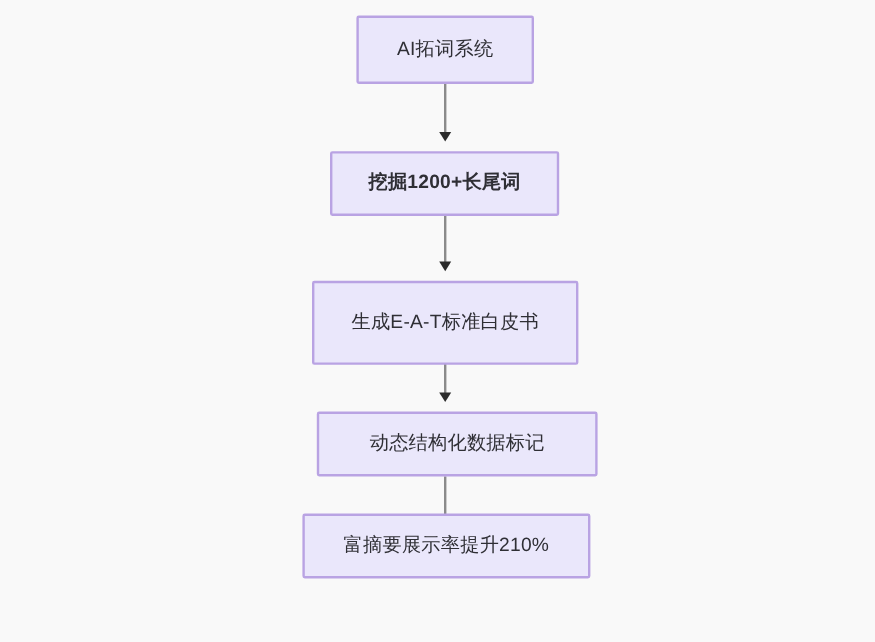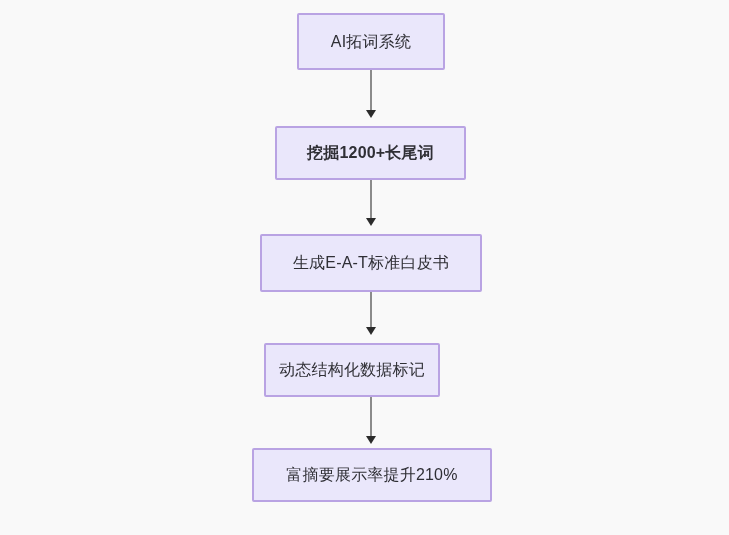--- a/index.html
+++ b/index.html
@@ -81,23 +81,23 @@
     <div class="edge-line" style="height: 40px; background: rgb(139, 139, 139);"></div>
     <div class="edge-head" style="top: 39px; border-top-color: rgb(43, 43, 43);"></div>
   </div>
 
   <div class="node" style="left: 297px; top: 13px; width: 148px; height: 57px; background: rgb(234, 231, 251); border-color: rgb(185, 163, 227); color: rgb(47, 47, 53);">
     <span class="node-label">AI拓词系统</span>
   </div>
   <div class="node" style="left: 275px; top: 126px; width: 191px; height: 54px; background: rgb(234, 231, 251); border-color: rgb(185, 163, 227); color: rgb(47, 47, 53); font-weight: bold;">
     <span class="node-label">挖掘1200+长尾词</span>
   </div>
-  <div class="node" style="left: 260px; top: 234px; width: 222px; height: 58px; background: rgb(234, 231, 251); border-color: rgb(185, 163, 227); color: rgb(47, 47, 53);">
+  <div class="node" style="left: 260px; top: 234px; width: 222px; height: 70px; background: rgb(234, 231, 251); border-color: rgb(185, 163, 227); color: rgb(47, 47, 53);">
     <span class="node-label">生成E-A-T标准白皮书</span>
   </div>
-  <div class="node" style="left: 264px; top: 343px; width: 176px; height: 54px; background: rgb(234, 231, 251); border-color: rgb(185, 163, 227); color: rgb(47, 47, 53);">
+  <div class="node" style="left: 264px; top: 343px; width: 234px; height: 54px; background: rgb(234, 231, 251); border-color: rgb(185, 163, 227); color: rgb(47, 47, 53);">
     <span class="node-label">动态结构化数据标记</span>
   </div>
-  <div class="node" style="left: 252px; top: 448px; width: 240px; height: 54px; background: rgb(234, 231, 251); border-color: rgb(185, 163, 227); color: rgb(47, 47, 53);">
+  <div class="node" style="left: 252px; top: 428px; width: 240px; height: 54px; background: rgb(234, 231, 251); border-color: rgb(185, 163, 227); color: rgb(47, 47, 53);">
     <span class="node-label">富摘要展示率提升210%</span>
   </div>
 
 </div>
 
 </body></html>

